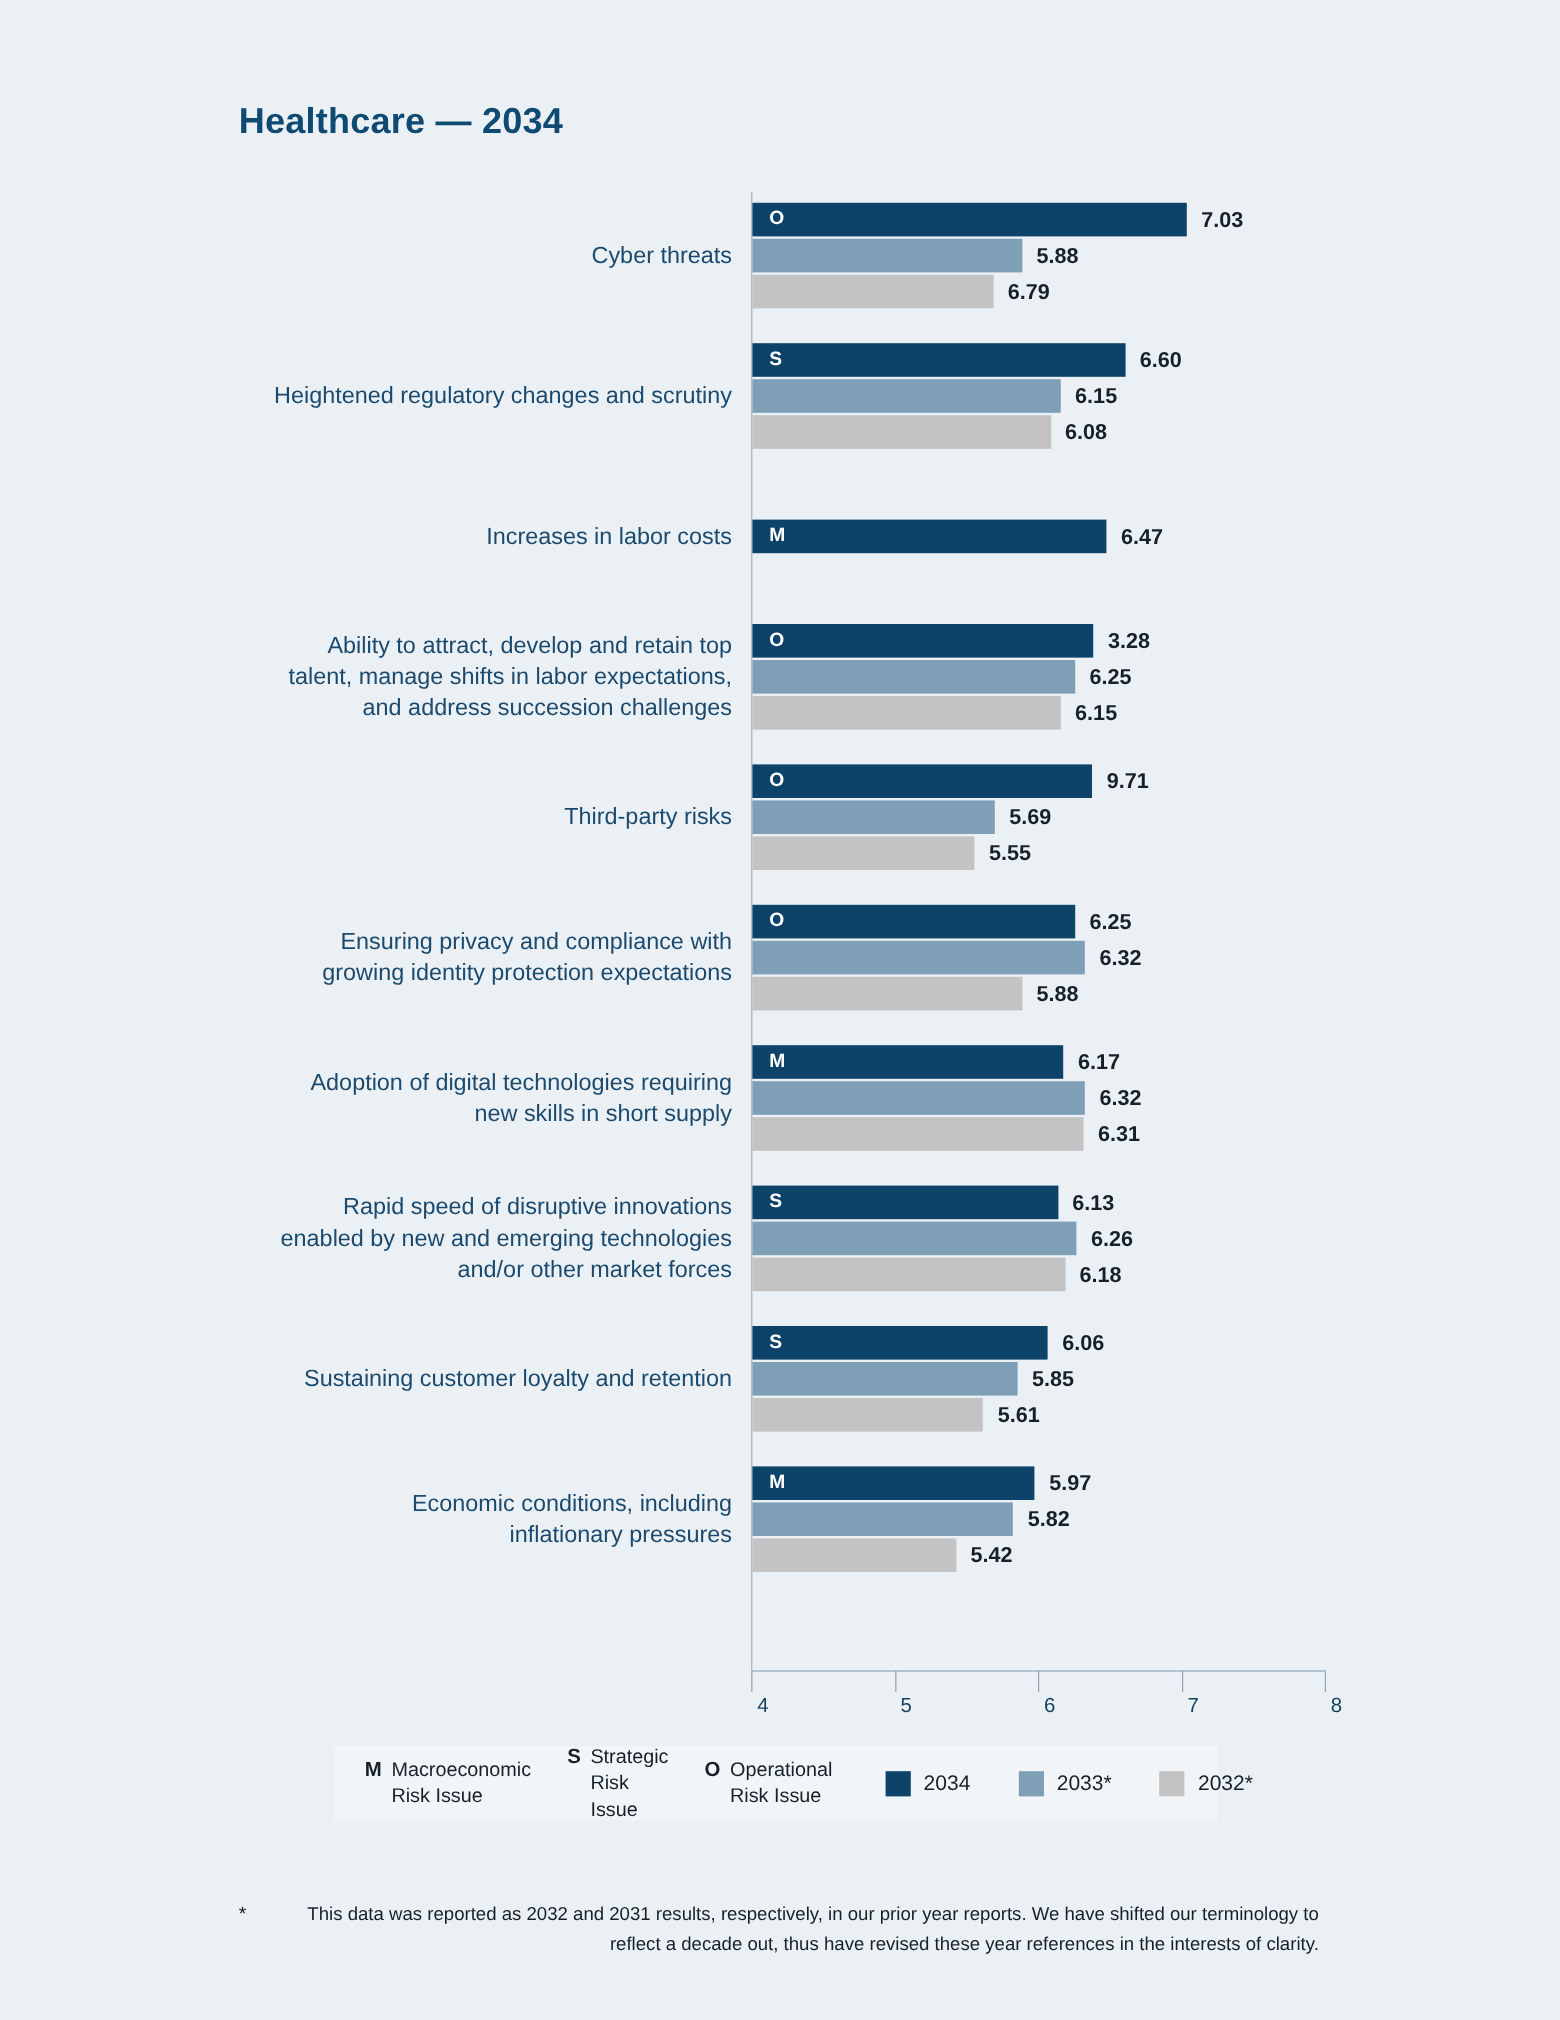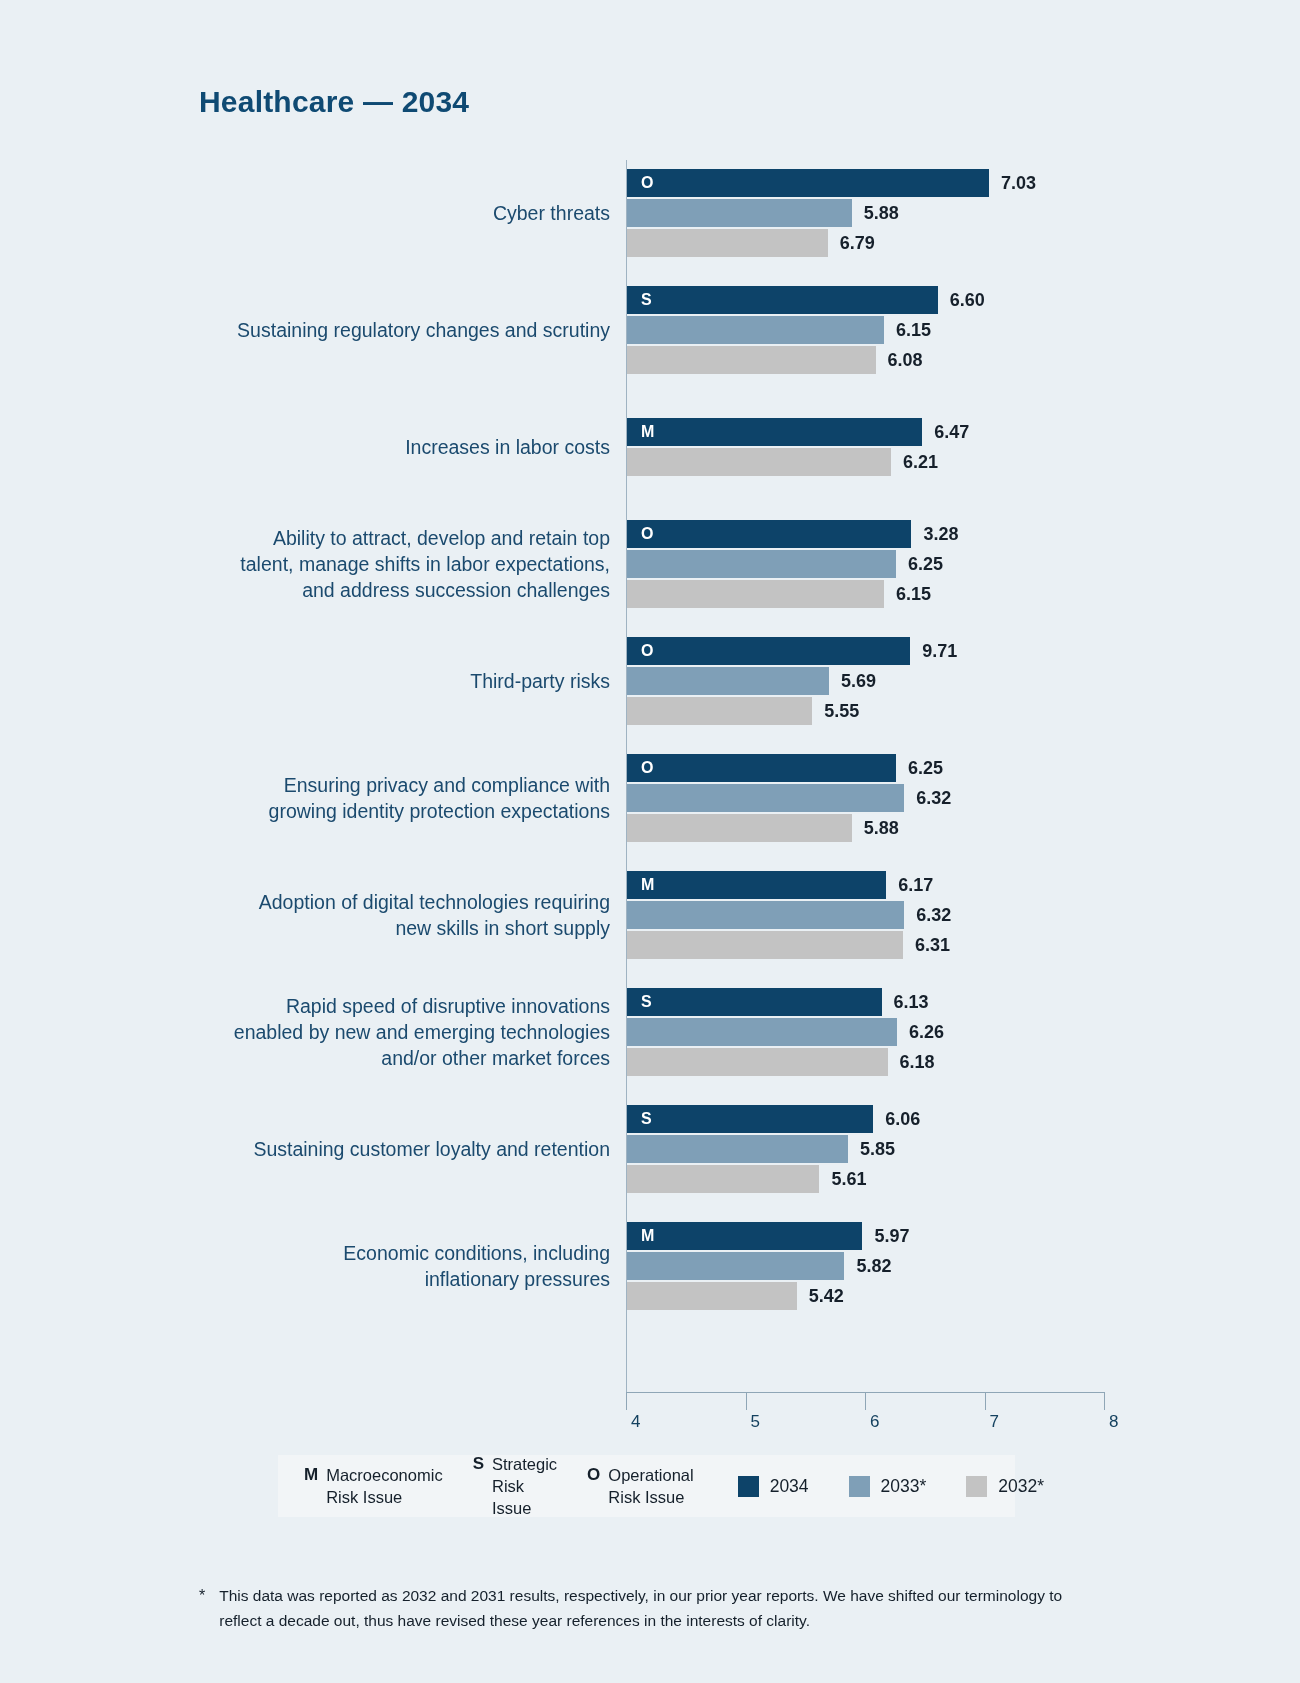--- a/index.html
+++ b/index.html
@@ -189,20 +189,21 @@
     font-size: 16px;
     color: #15202b;
     margin-right: 14px;
     line-height: 25px;
   }
   .footnote .fn-text {
     font-size: 15.5px;
     line-height: 25px;
     color: #15202b;
     max-width: 890px;
+    text-align: right;
   }
 </style>
 </head>
 <body>
 
 <div class="page">
 
   <div class="chart-title">Healthcare — 2034</div>
 
   <div class="plot">
@@ -221,21 +222,21 @@
               <div class="bar y2033" style="width: 224.66px;"></div>
               <span class="bar-value">5.88</span>
             </div>
             <div class="bar-row">
               <div class="bar y2032" style="width: 200.76px;"></div>
               <span class="bar-value">6.79</span>
             </div>
           </div>
         </div>
         <div class="group">
-          <div class="cat-label">Sustaining regulatory changes and scrutiny</div>
+          <div class="cat-label">Heightened regulatory changes and scrutiny</div>
           <div class="bars">
             <div class="bar-row">
               <div class="bar y2034" style="width: 310.7px;">
                 <span class="bar-badge">S</span>
               </div>
               <span class="bar-value">6.60</span>
             </div>
             <div class="bar-row">
               <div class="bar y2033" style="width: 256.925px;"></div>
               <span class="bar-value">6.15</span>
@@ -247,24 +248,20 @@
           </div>
         </div>
         <div class="group">
           <div class="cat-label">Increases in labor costs</div>
           <div class="bars">
             <div class="bar-row">
               <div class="bar y2034" style="width: 295.165px;">
                 <span class="bar-badge">M</span>
               </div>
               <span class="bar-value">6.47</span>
-            </div>
-            <div class="bar-row">
-              <div class="bar y2032" style="width: 264.095px;"></div>
-              <span class="bar-value">6.21</span>
             </div>
           </div>
         </div>
         <div class="group">
           <div class="cat-label">Ability to attract, develop and retain top
 talent, manage shifts in labor expectations,
 and address succession challenges</div>
           <div class="bars">
             <div class="bar-row">
               <div class="bar y2034" style="width: 284.41px;">

